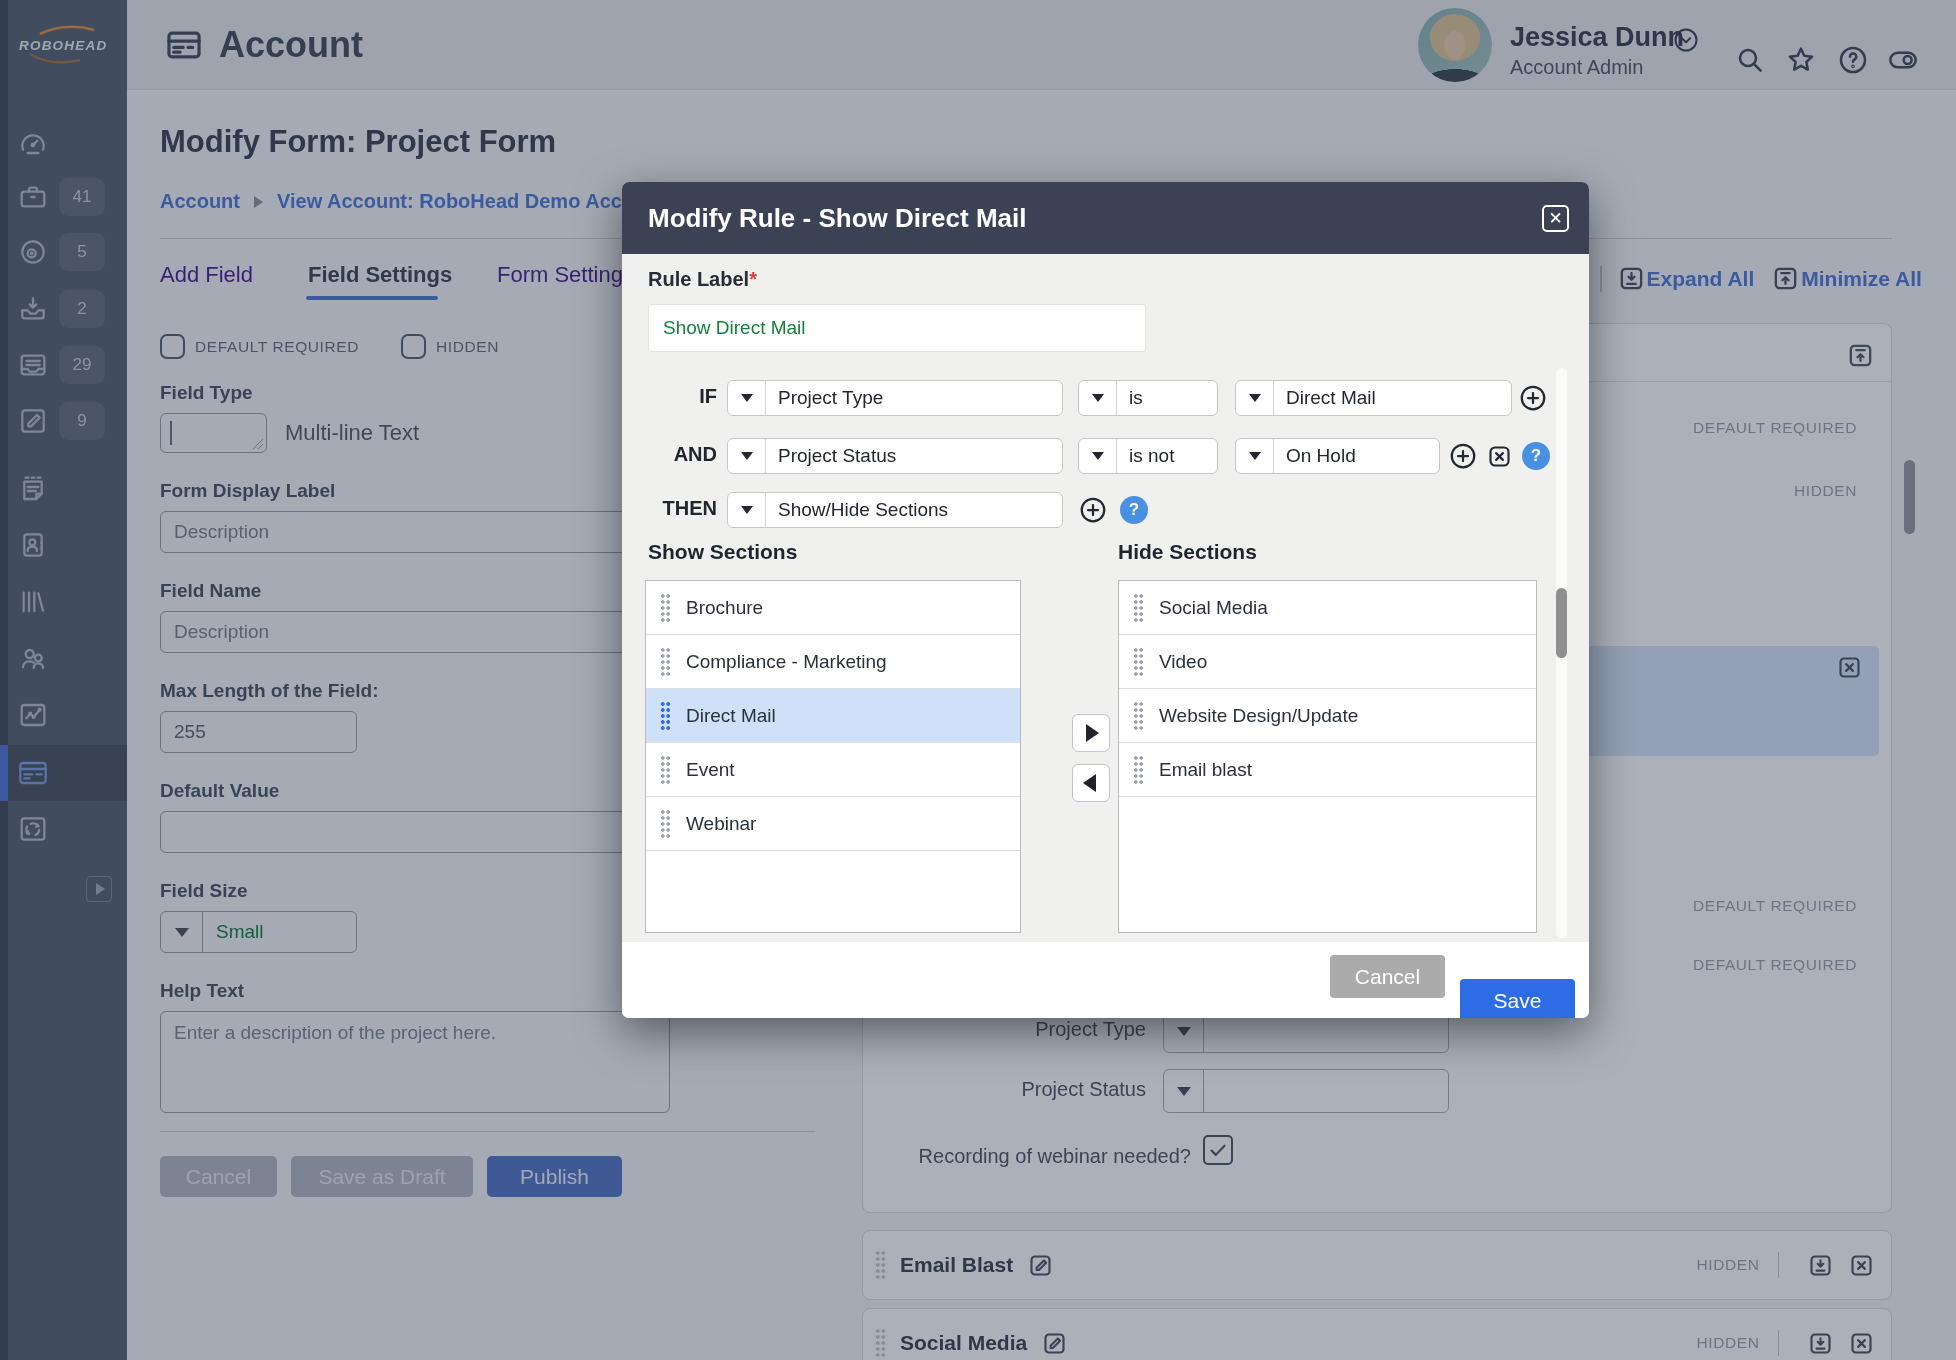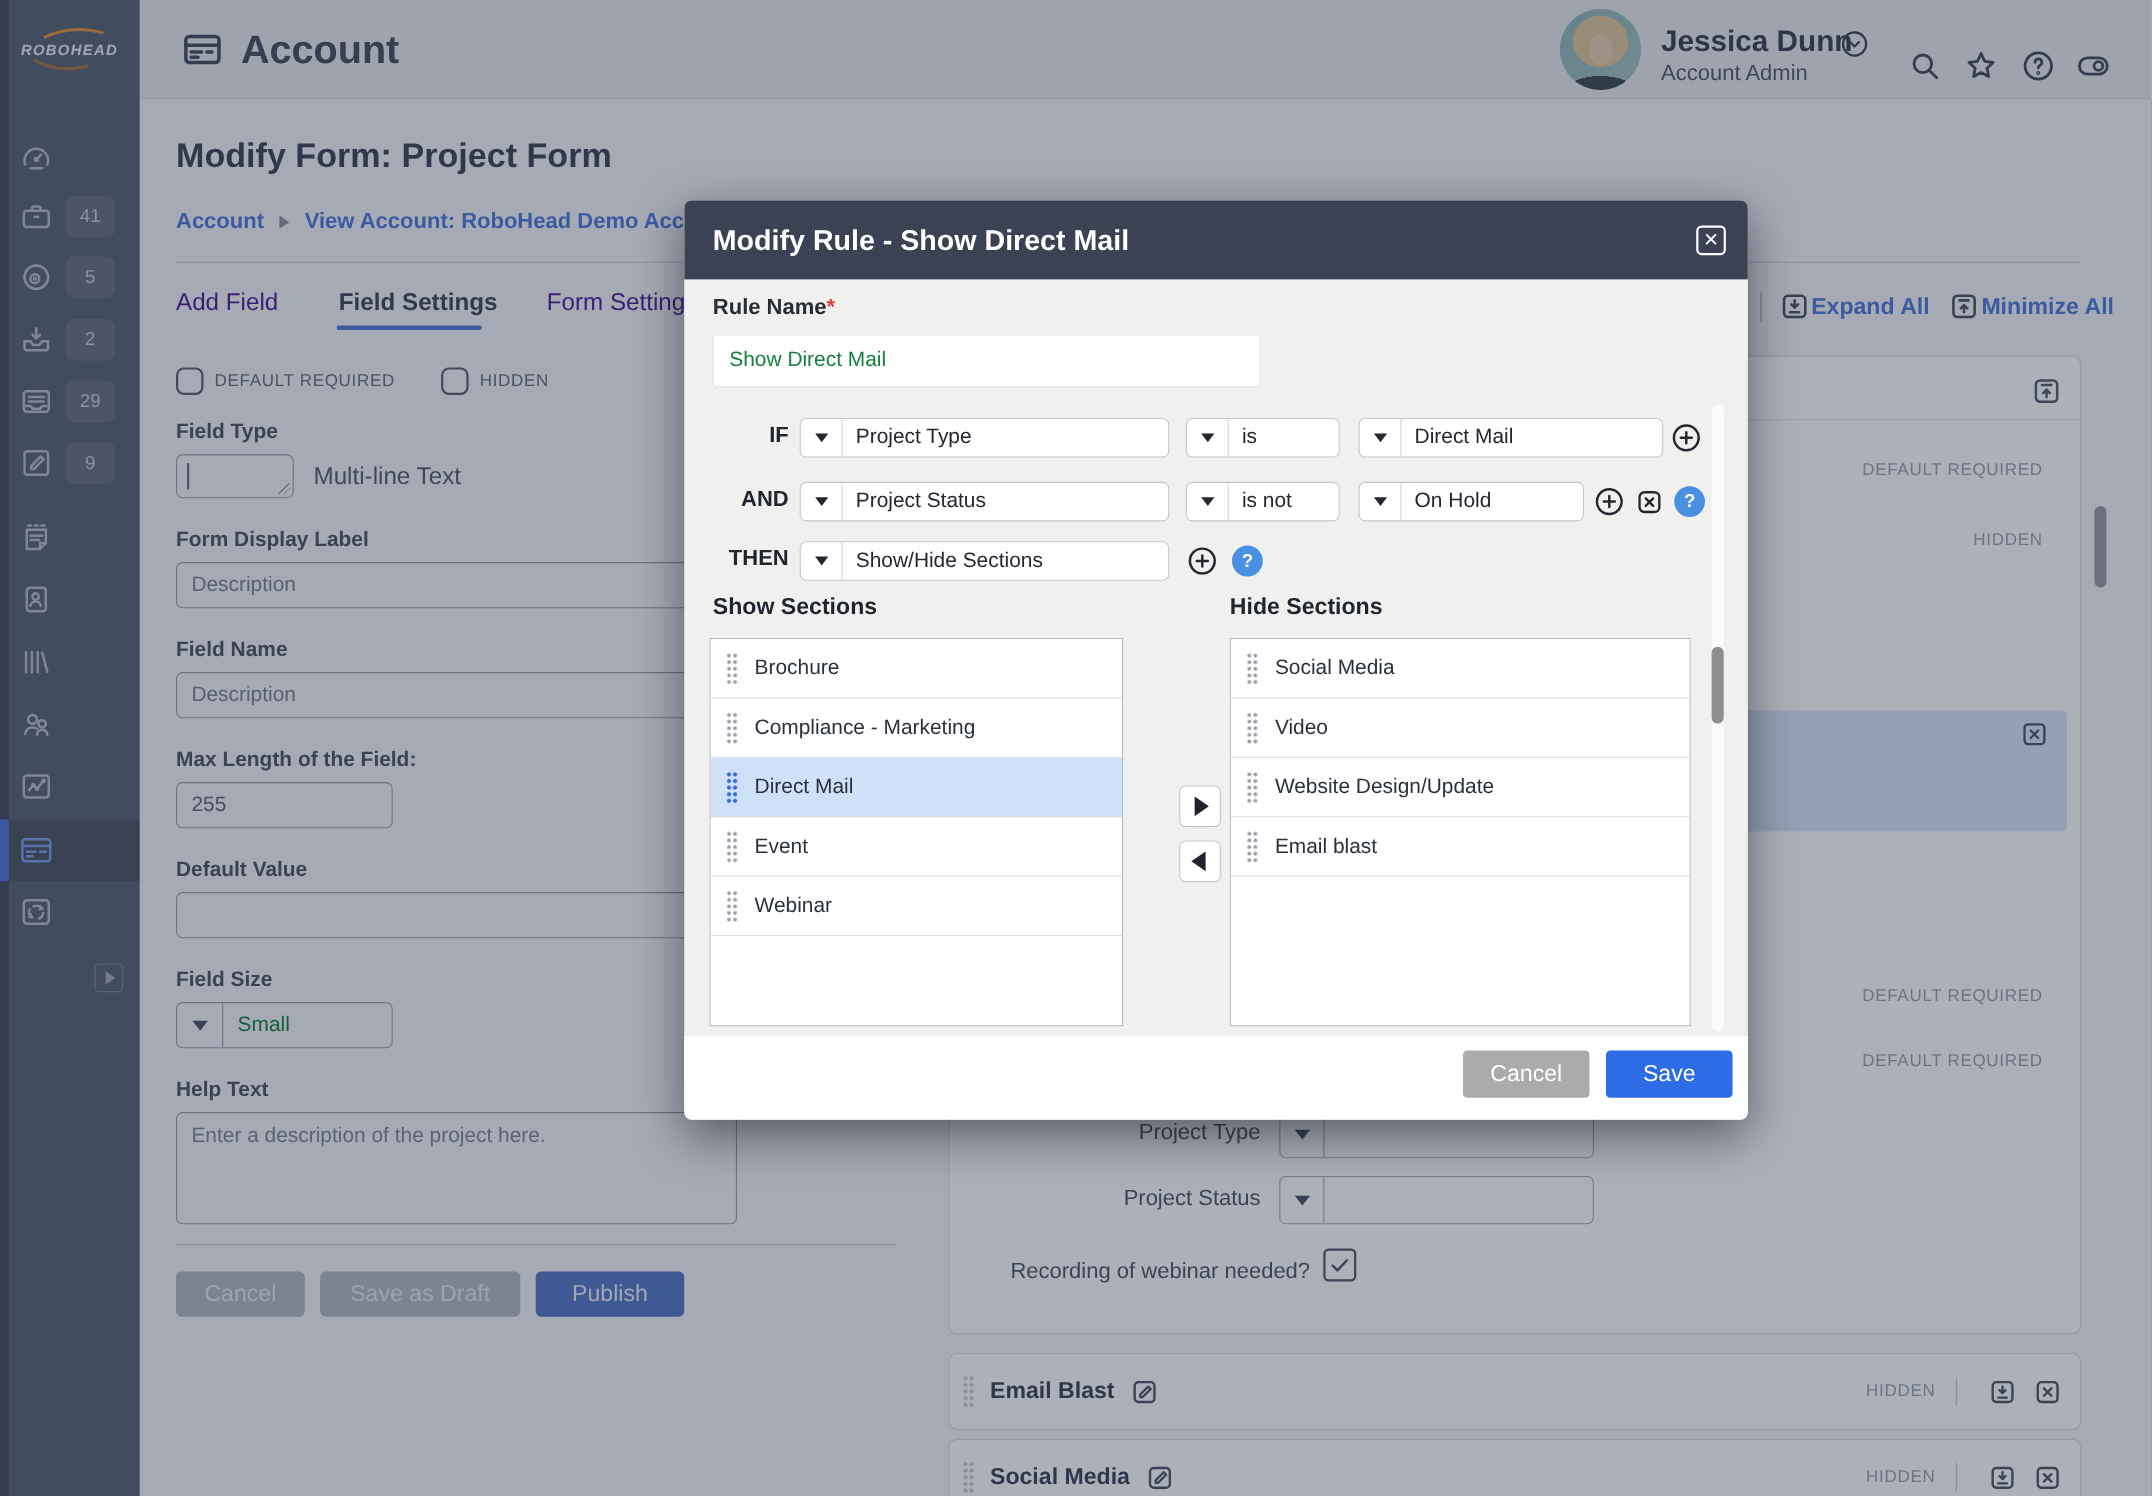--- a/index.html
+++ b/index.html
@@ -135,21 +135,21 @@
   .transfer{position:absolute;left:450px;width:38px;height:38px;background:#fff;border:1px solid #c2c6cc;border-radius:6px;
     display:flex;align-items:center;justify-content:center;}
   .tri-r{border-left:13px solid #1e232c;border-top:9px solid transparent;border-bottom:9px solid transparent;margin-left:3px;}
   .tri-l{border-right:13px solid #1e232c;border-top:9px solid transparent;border-bottom:9px solid transparent;margin-right:3px;}
   .m-scroll{position:absolute;left:934px;top:186px;width:11px;height:570px;background:#fafaf8;border-radius:6px;}
   .m-thumb{position:absolute;left:0;top:220px;width:11px;height:70px;background:#8f8f90;border-radius:6px;}
   .m-foot{position:absolute;left:0;top:760px;width:100%;height:76px;background:#fff;}
   .mbtn{position:absolute;top:13px;width:115px;height:43px;border-radius:4px;display:flex;align-items:center;justify-content:center;
     font-size:21px;color:#fff;}
   .mbtn.cancel{left:708px;background:#ababab;}
-  .mbtn.save{left:838px;background:var(--save-blue);}
+  .mbtn.save{left:838px;background:var(--save-blue);margin-top:24px;}
 
   svg{display:block;width:100%;height:100%;}
   .st{fill:none;stroke:currentColor;stroke-width:1.7;stroke-linecap:round;stroke-linejoin:round;}
 </style>
 </head>
 <body>
 
 <div id="stage">
 
   <aside class="sidebar">
@@ -521,21 +521,21 @@
   <div class="pg-thumb"></div>
 
   <div class="overlay"></div>
 
   <div class="modal">
     <div class="m-head">
       <span class="m-title">Modify Rule - Show Direct Mail</span>
       <span class="m-close">✕</span>
     </div>
 
-    <span class="m-label" style="left:26px;top:86px"><span>Rule Name</span><span class="req">*</span></span>
+    <span class="m-label" style="left:26px;top:86px"><span>Rule Label</span><span class="req">*</span></span>
     <div class="m-input">Show Direct Mail</div>
 
     <div class="mrow" style="top:198px">
       <span class="mconn">IF</span>
       <div class="msel" style="left:105px;width:336px">
         <span class="cc">
             <i></i>
           </span>
           <span class="tx">Project Type</span>
       </div>

